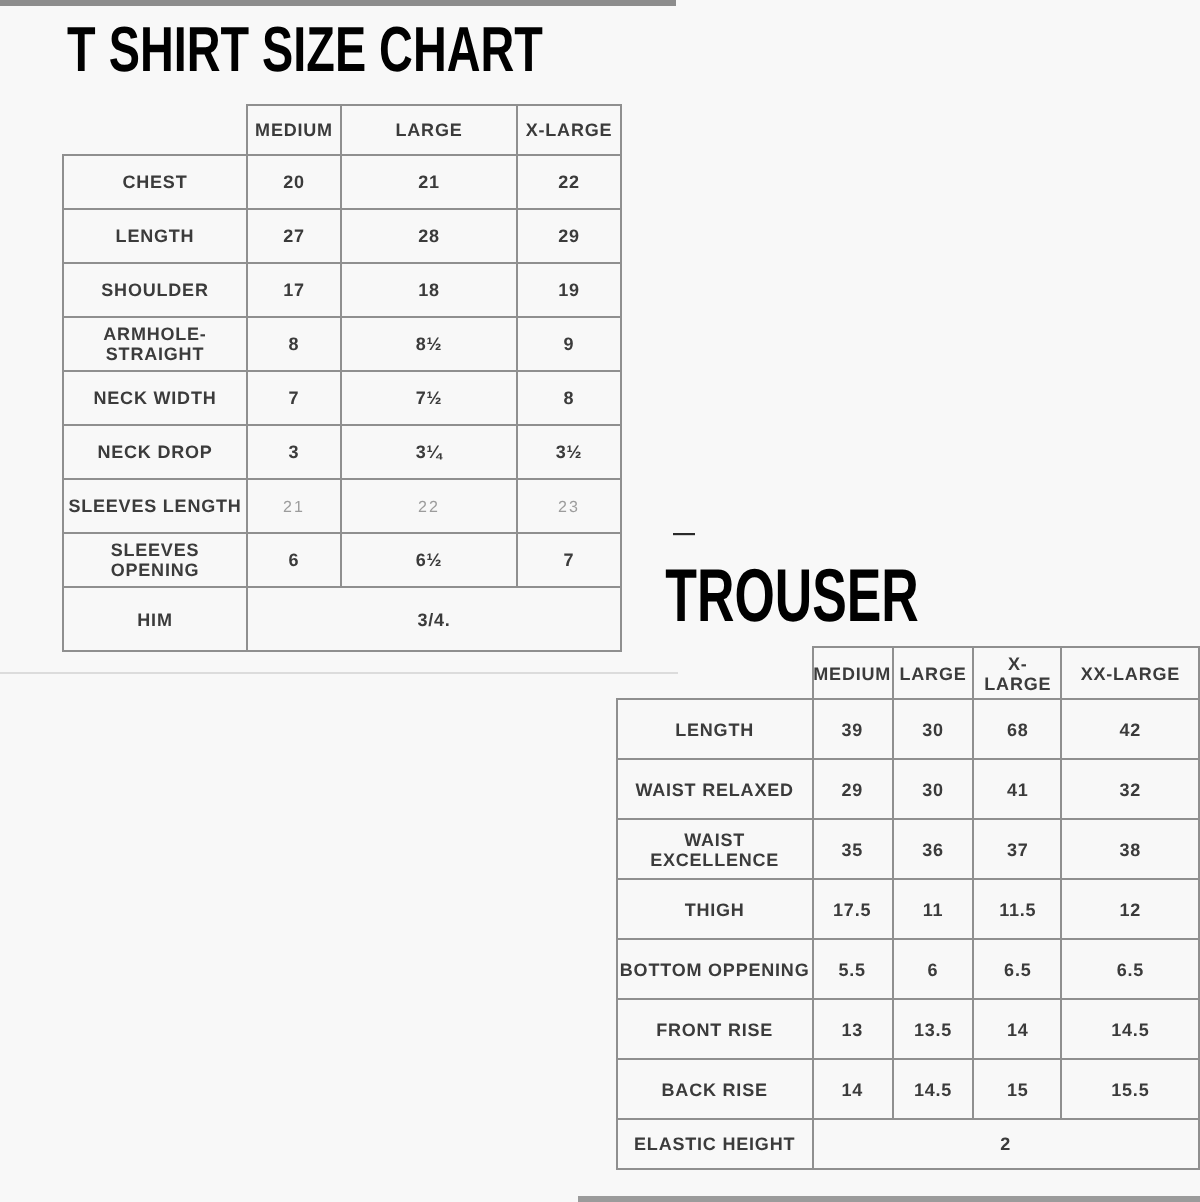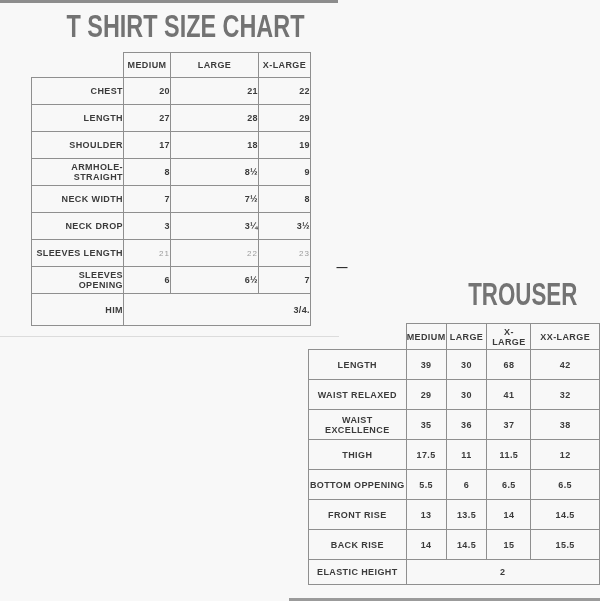--- a/index.html
+++ b/index.html
@@ -9,27 +9,27 @@
     font-family:"Liberation Sans", sans-serif;
   }
   
   .edge-line{position:absolute;background:#8d8d8d;}
   #top-edge{left:0;top:0;width:338px;height:3px;}
   #panel-divider{left:0;top:336px;width:339px;height:1px;background:#dcdcdc;}
   #bottom-edge{left:289px;top:598px;width:311px;height:3px;background:#9b9b9b;}
 
   
   .chart-title{
-    position:absolute;text-align:right;color:#737373;
+    position:absolute;text-align:left;color:#000000;
     font-weight:bold;white-space:nowrap;
   }
   .chart-title > span{display:inline-block;transform-origin:center;}
   #tshirt-title{left:0;top:9px;width:338px;font-size:30px;}
   #tshirt-title > span{transform:scale(0.78,1.06);}
-  #trouser-title{left:308px;top:277px;width:291px;font-size:31px;}
+  #trouser-title{left:308px;top:277px;width:291px;font-size:36px;}
   #trouser-title > span{transform:scale(0.72,1.04);}
 
   
   #dash-mark{
     position:absolute;left:333px;top:258px;width:18px;height:18px;
     color:#2a2a2a;font-size:11px;font-weight:bold;line-height:18px;text-align:center;
   }
 
   
   table.size-table{
@@ -39,21 +39,21 @@
   #trouser-table{left:308px;top:323px;}
   .size-table td,.size-table th{
     border:1px solid #8f8f8f;
     padding:0;text-align:center;vertical-align:middle;
     font-size:9px;font-weight:bold;color:#3b3b3b;letter-spacing:0.4px;
     background:transparent;
   }
   .size-table th.corner{border:none;background:transparent;}
   .size-table th{font-weight:bold;}
   #tshirt-table th{height:24px;}
-  #tshirt-table td{height:26px;text-align:right;}
+  #tshirt-table td{height:26px;}
   #tshirt-table tr.last-row td{height:31px;}
   #trouser-table th{height:25px;}
   #trouser-table td{height:29px;}
   #trouser-table tr.last-row td{height:24px;}
   .size-table td.muted{color:#9c9c9c;font-size:8px;font-weight:normal;letter-spacing:1px;}
 </style>
 </head>
 <body>
 
 <div id="top-edge" class="edge-line"></div>

